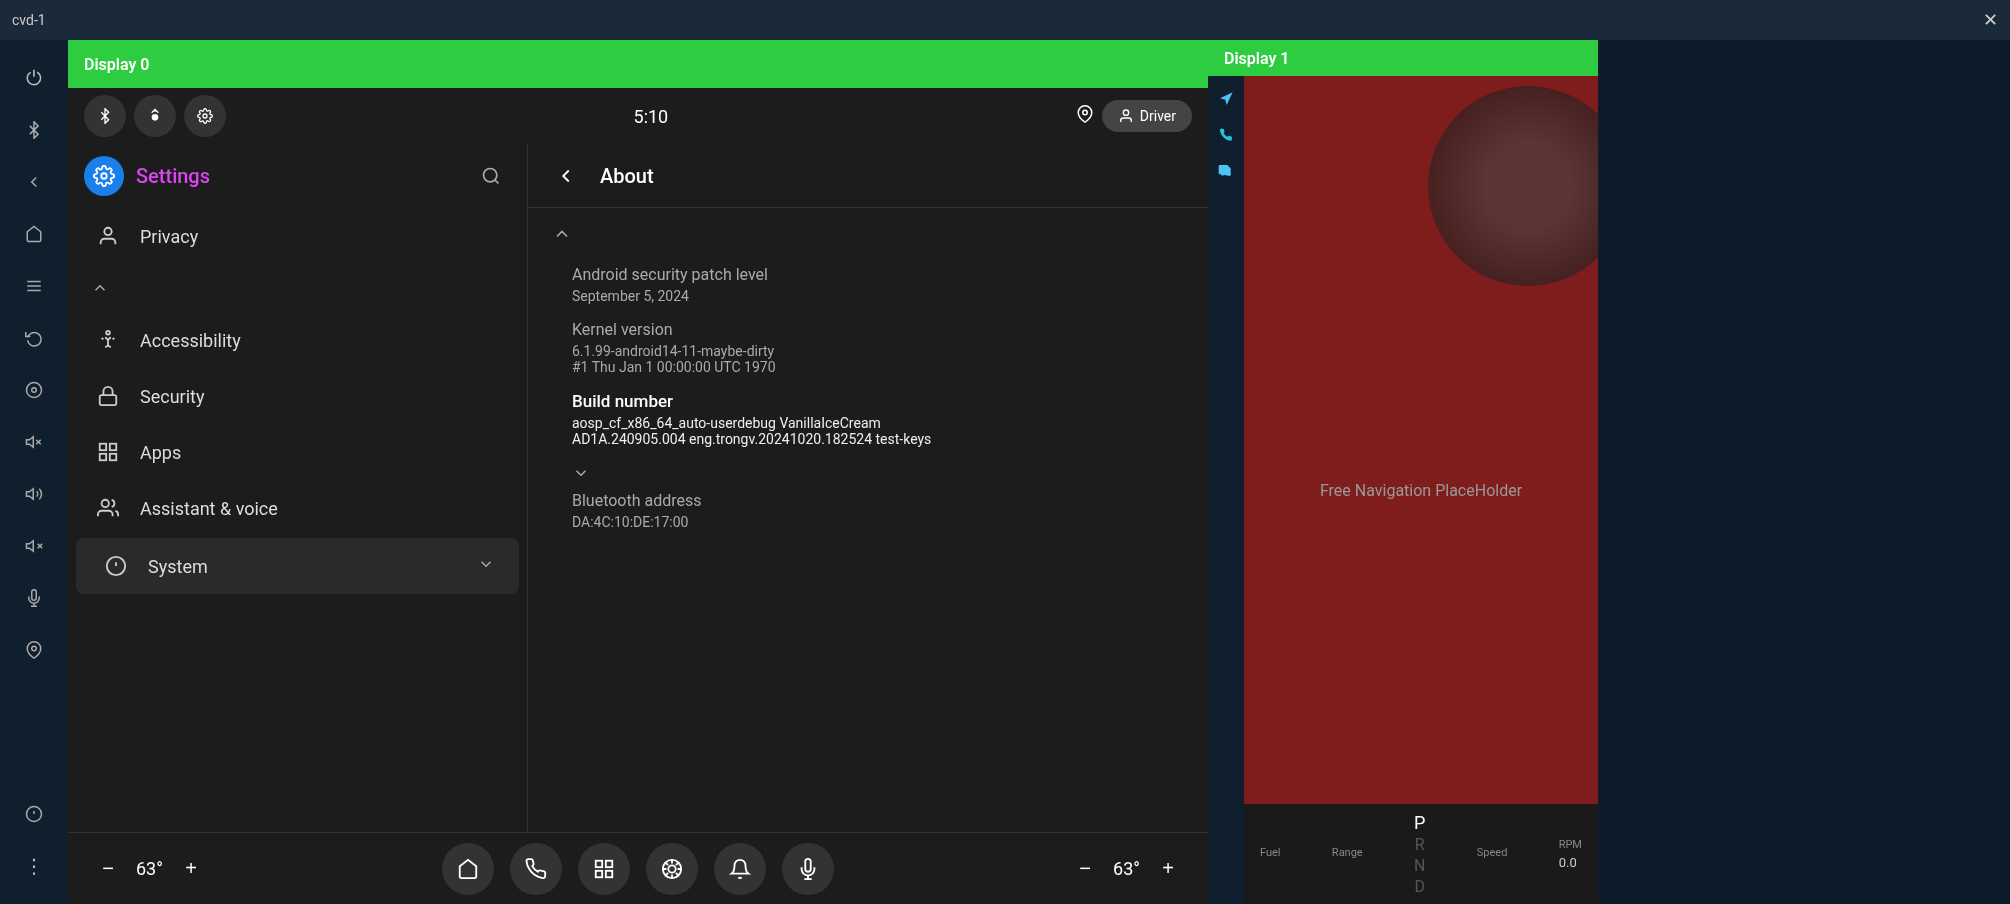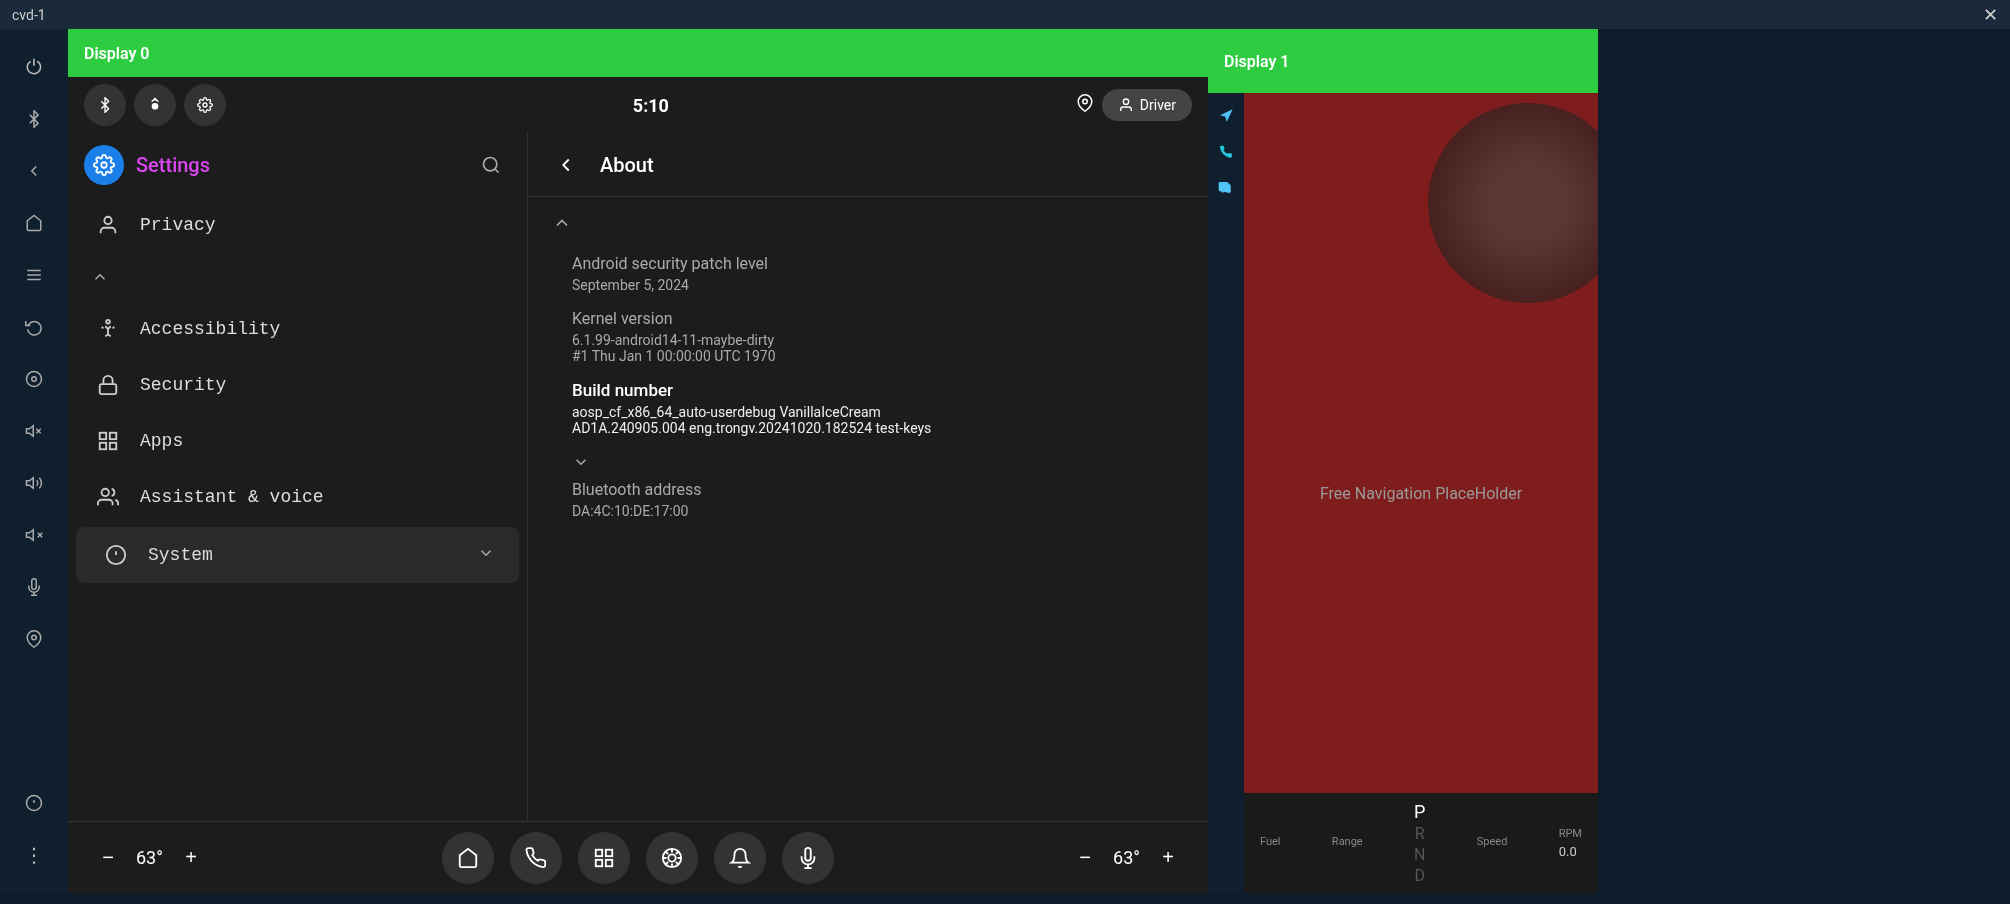--- a/index.html
+++ b/index.html
@@ -7,21 +7,21 @@
       width: 2010px;
       height: 904px;
       background: #0d1b2a;
       font-family: 'Roboto', sans-serif;
       overflow: hidden;
       color: #fff;
     }
 
     
     .title-bar {
-      height: 29px;
+      height: 40px;
       background: #1a2a3a;
       display: flex;
       align-items: center;
       justify-content: space-between;
       padding: 0 12px;
     }
     .title-bar-left {
       font-size: 14px;
       color: #ccc;
     }
@@ -104,21 +104,20 @@
       justify-content: center;
       cursor: pointer;
       color: #fff;
       font-size: 16px;
     }
     .status-time {
       flex: 1;
       text-align: center;
       font-size: 18px;
       color: #fff;
-      font-weight: bold;
     }
     .status-location {
       font-size: 18px;
       color: #fff;
     }
     .driver-btn {
       background: #444;
       border-radius: 24px;
       padding: 8px 16px;
       display: flex;
@@ -185,21 +184,20 @@
       padding: 0;
     }
     .settings-item {
       display: flex;
       align-items: center;
       padding: 12px 24px;
       cursor: pointer;
       gap: 16px;
       color: #ddd;
       font-size: 16px;
-      font-family: Liberation Mono, monospace;
     }
     .settings-item.active { background: #2a2a2a; border-radius: 8px; margin: 2px 8px; }
     .settings-item-icon {
       width: 32px;
       height: 32px;
       display: flex;
       align-items: center;
       justify-content: center;
       font-size: 20px;
       color: #ccc;
@@ -342,21 +340,21 @@
     }
 
     
     .display1-panel {
       width: 390px;
       background: #111;
       display: flex;
       flex-direction: column;
     }
     .display1-header {
-      height: 64px;
+      height: 36px;
       background: #2ecc40;
       display: flex;
       align-items: center;
       padding: 0 16px;
       font-size: 16px;
       font-weight: 600;
       color: #fff;
     }
     .display1-content {
       flex: 1;

